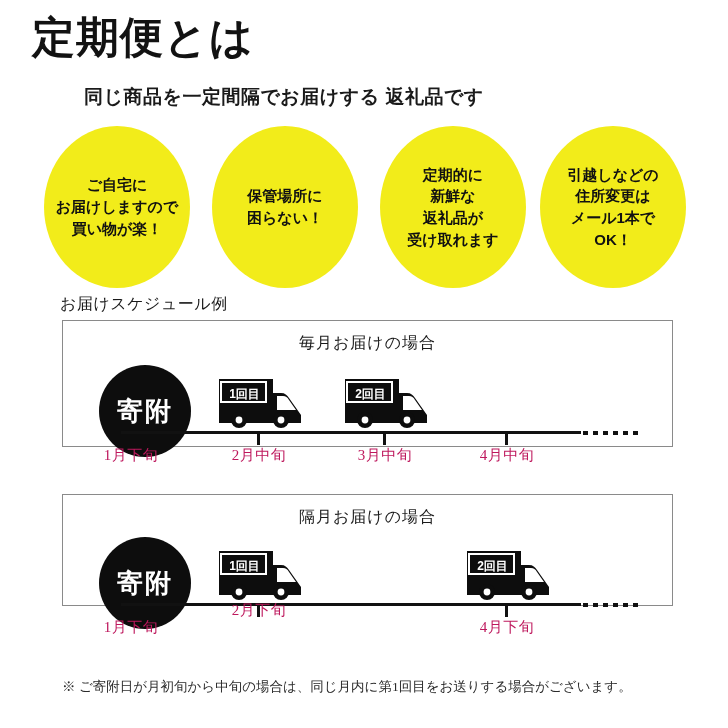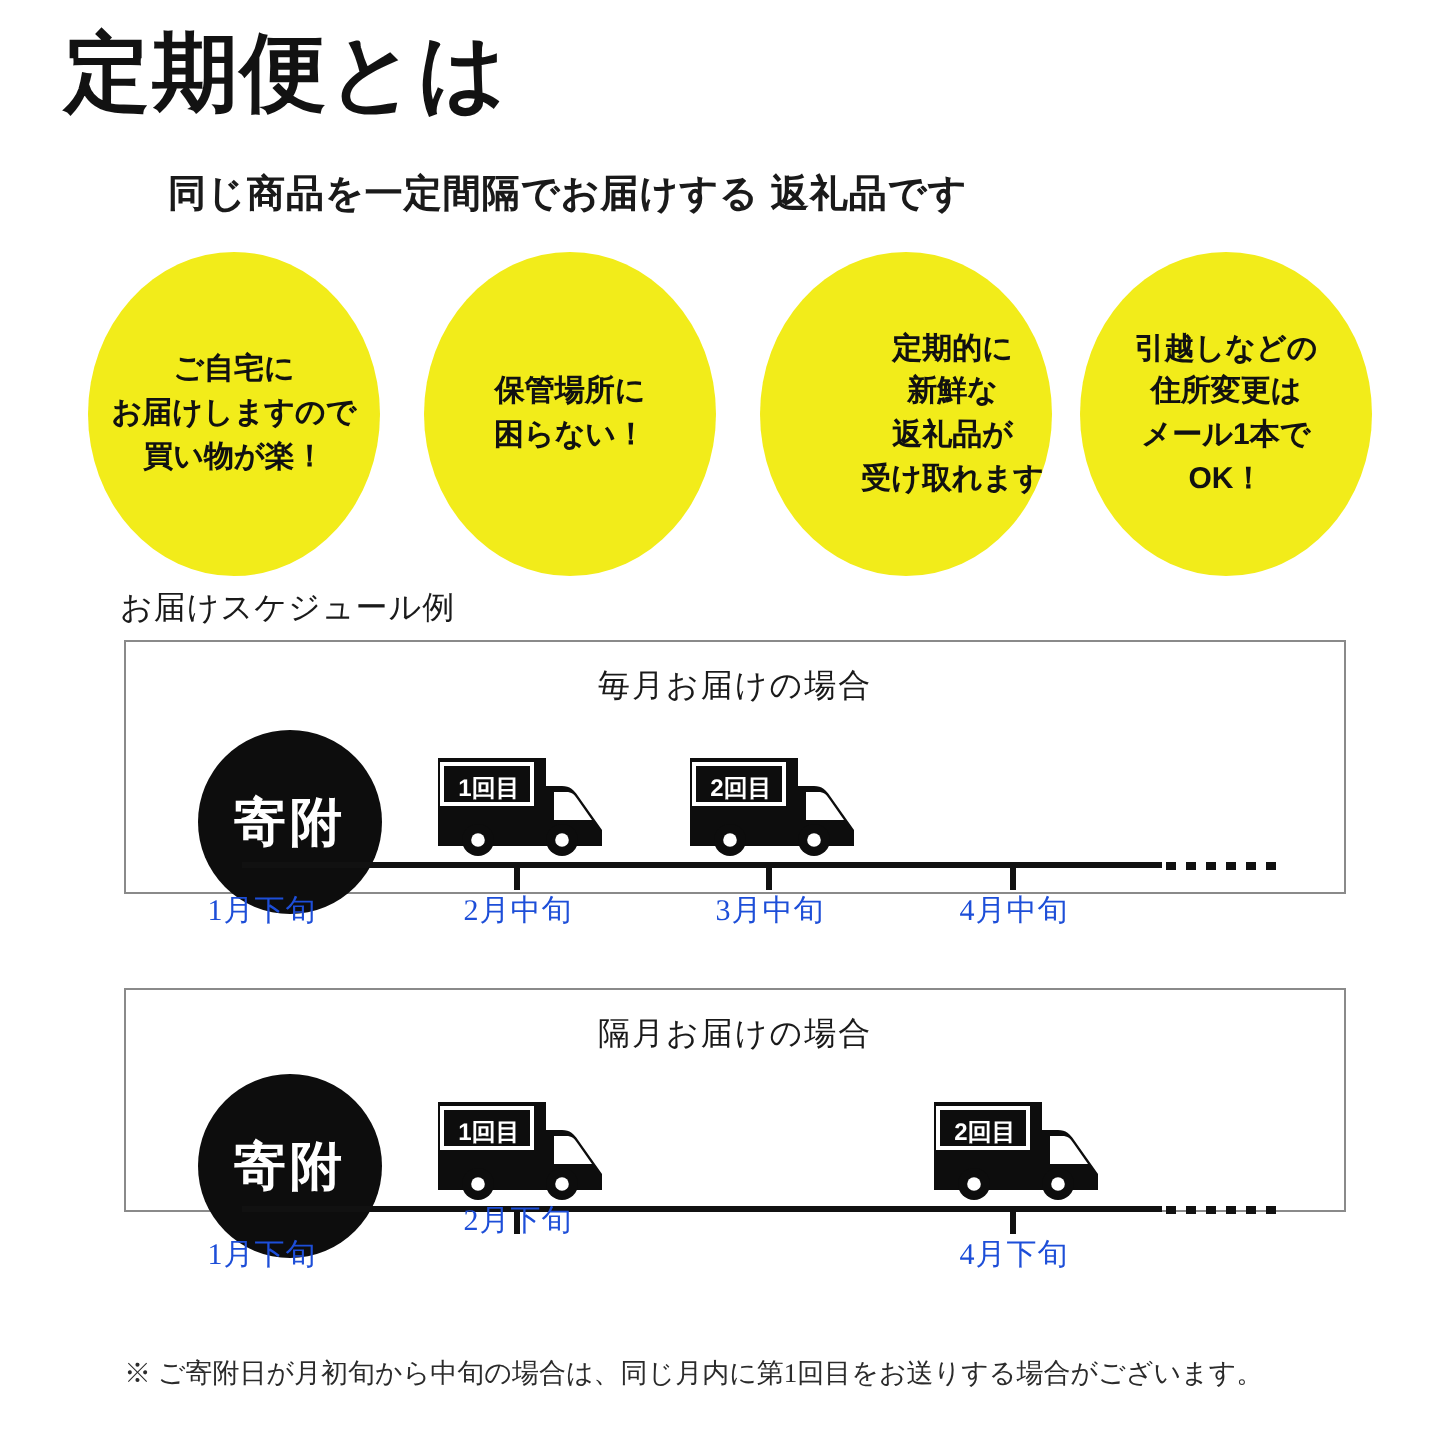--- a/index.html
+++ b/index.html
@@ -37,21 +37,21 @@
     text-align:center;
     font-family:"Liberation Sans","DejaVu Sans",sans-serif;
     font-weight:700;font-size:15px;line-height:1.45;
     color:#111111;
     box-sizing:border-box;
     padding:0 4px;
   }
   .bubble .lines{display:block;white-space:pre-line;}
   .b0{left:44px;}
   .b1{left:212px;}
-  .b2{left:380px;justify-content:flex-end;}
+  .b2{left:380px;}
   .b3{left:540px;}
 
   
   .sched-label{
     position:absolute;left:60px;top:294px;
     font-size:16px;letter-spacing:.5px;
     font-family:"Liberation Serif","DejaVu Serif",serif;
     color:#1a1a1a;white-space:nowrap;
   }
 
@@ -89,21 +89,21 @@
   }
   .dots{
     position:absolute;height:4px;
     background-image:repeating-linear-gradient(to right,#111 0 5px,transparent 5px 10px);
   }
   .tick{position:absolute;width:3px;background:#111111;}
 
   .datelbl{
     position:absolute;
     font-family:"Liberation Serif","DejaVu Serif",serif;
-    font-size:15px;letter-spacing:.5px;color:#1d4ed8;
+    font-size:15px;letter-spacing:.5px;color:#be185d;
     white-space:nowrap;transform:translateX(-50%);
   }
 
   
   .truck{position:absolute;width:96px;height:56px;}
   .truck svg{display:block;width:96px;height:56px;}
   .truck .tlabel{
     position:absolute;left:7px;top:11px;
     width:45px;height:20px;
     display:flex;align-items:center;justify-content:center;

